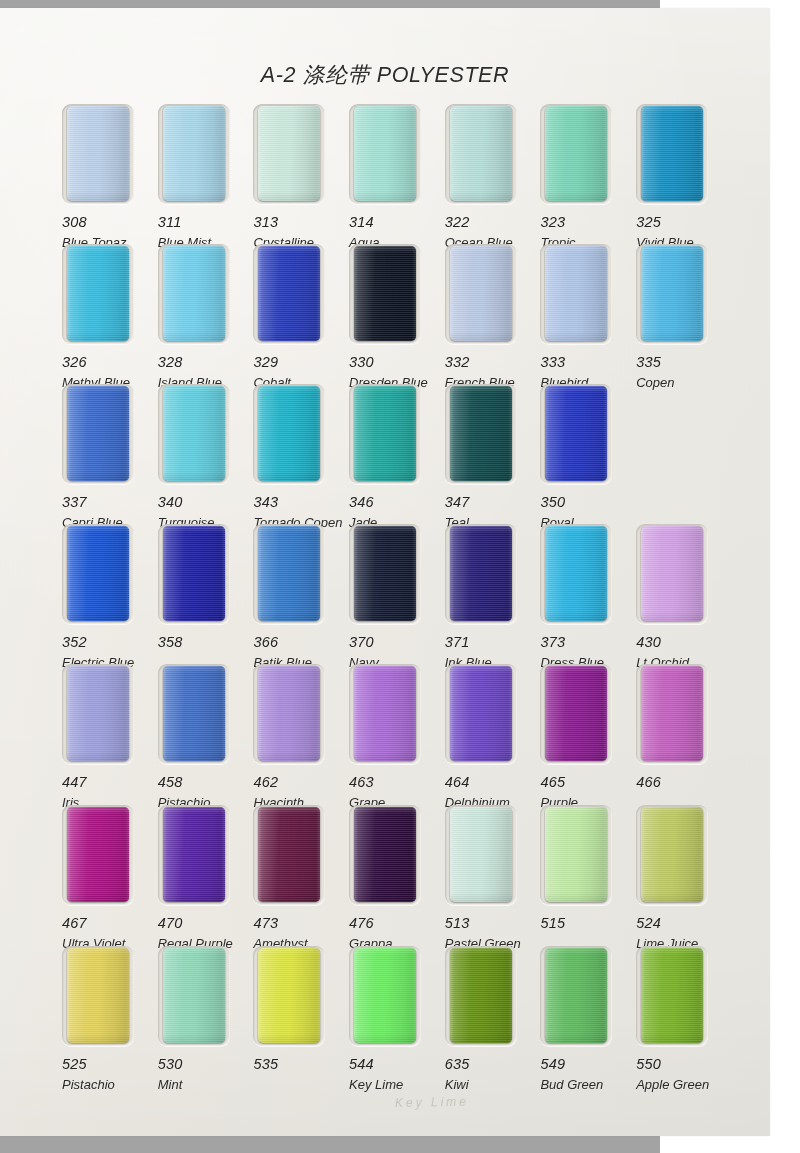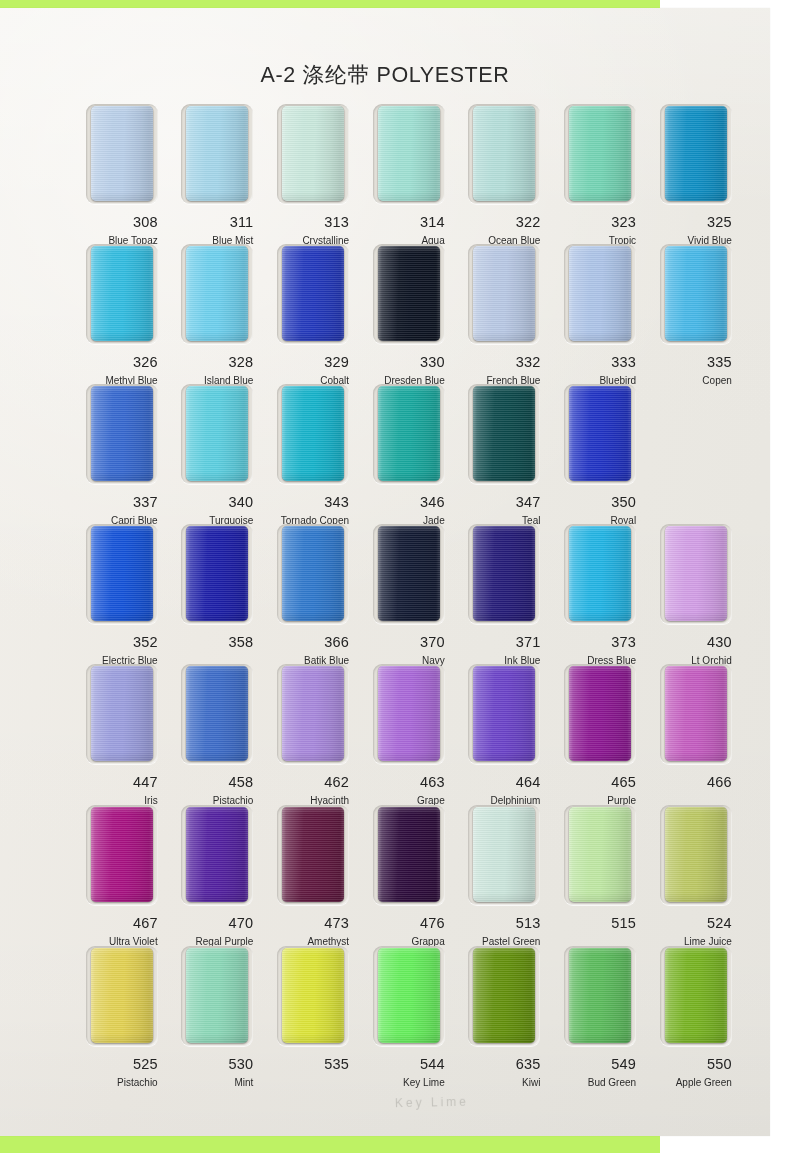--- a/index.html
+++ b/index.html
@@ -9,21 +9,22 @@
     height: 1153px;
     background: #ffffff;
     font-family: "Liberation Sans", sans-serif;
     overflow: hidden;
   }
 
   #page {
     position: relative;
     width: 660px;
     height: 1153px;
-    background: #bef264;
+    background: #a3a3a3;
+    font-style: italic;
   }
 
   
   #card {
     position: absolute;
     left: 0px;
     top: 8px;
     width: 770px;
     height: 1128px;
     background:
@@ -73,21 +74,21 @@
     align-items: flex-start;
   }
   .row:nth-child(5) { height: 141px; }
   .row:nth-child(6) { height: 141px; }
   .row:nth-child(7) { height: 145px; }
 
   .cell {
     width: 95.7px;
     display: flex;
     flex-direction: column;
-    align-items: flex-end;
+    align-items: flex-start;
     position: relative;
   }
 
   
   .well {
     position: relative;
     width: 72px;
     height: 100px;
     border-radius: 9px;
     background: #e4e1da;
@@ -153,21 +154,21 @@
     margin-top: 11px;
     font-size: 14.5px;
     color: #232323;
     font-family: "Liberation Sans", sans-serif;
     letter-spacing: 0.2px;
     line-height: 1;
   }
 
   .cname {
     margin-top: 6px;
-    font-size: 10px;
+    font-size: 13px;
     color: #2a2a2a;
     font-family: "Liberation Sans", sans-serif;
     line-height: 1;
     white-space: nowrap;
     text-align: center;
   }
 
   
   #ghost {
     position: absolute;

